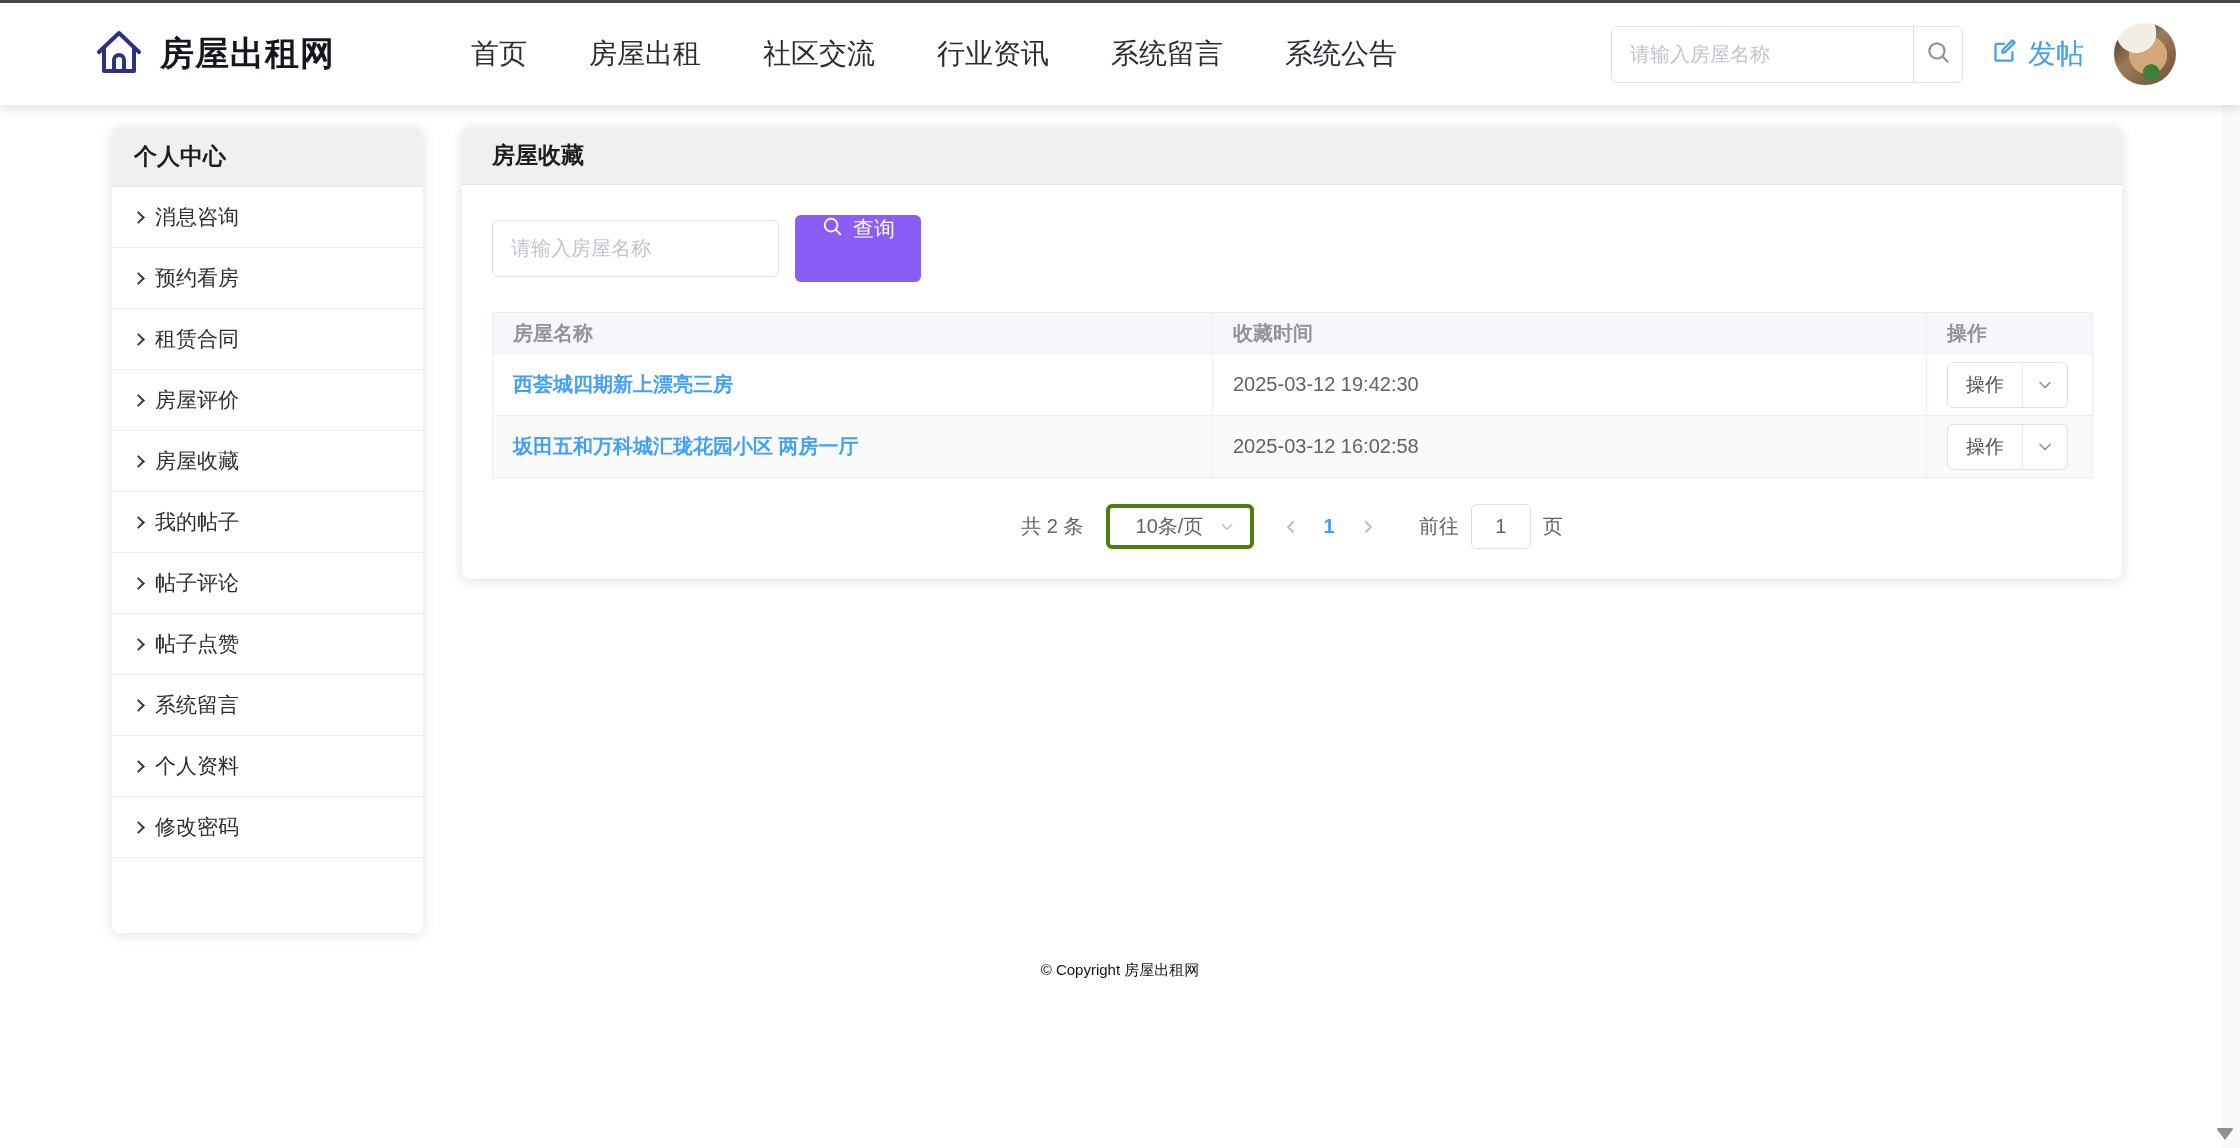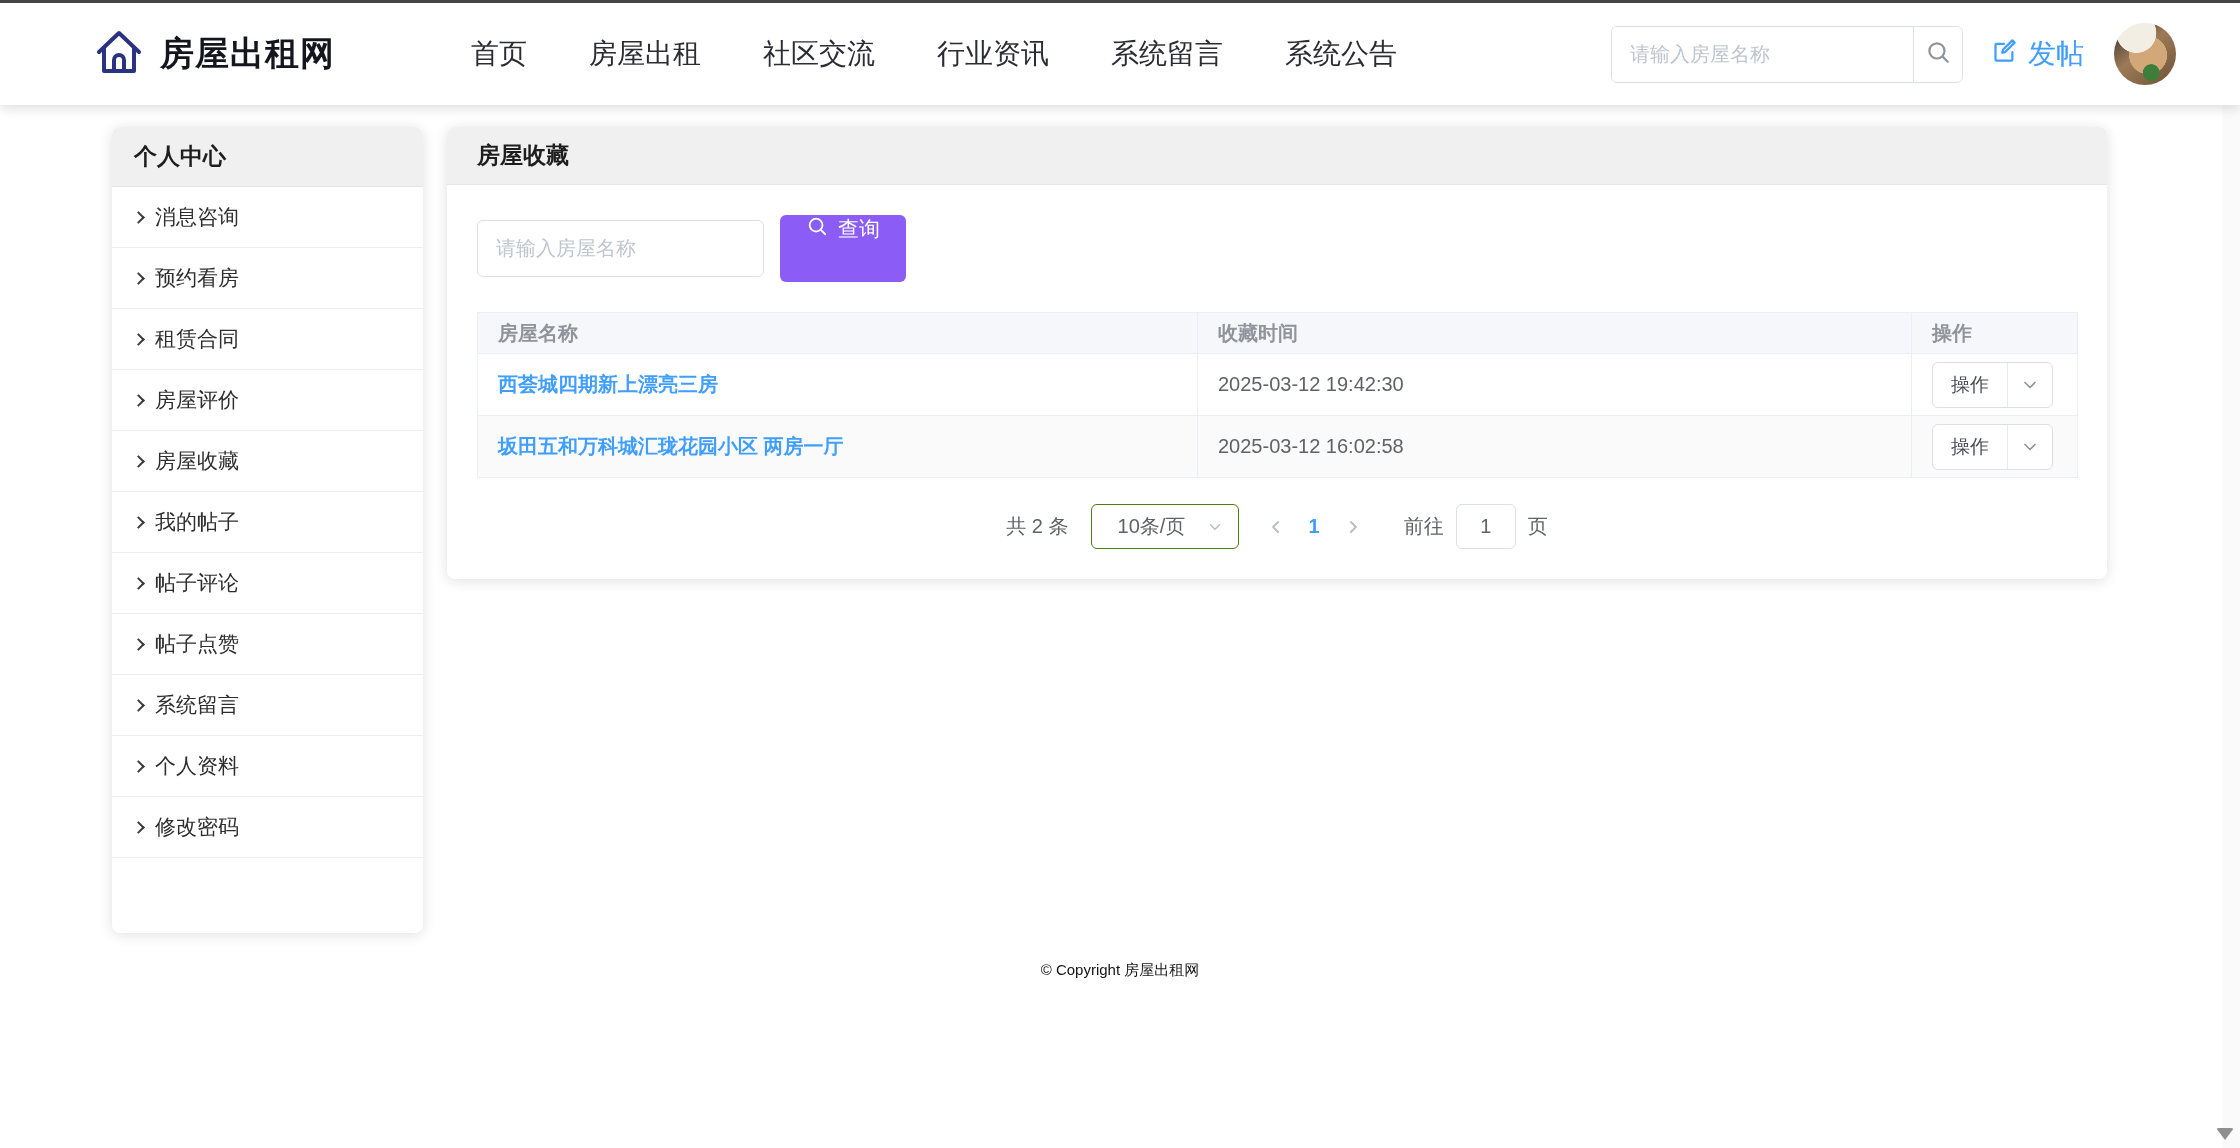--- a/index.html
+++ b/index.html
@@ -25,21 +25,21 @@
   .post-link { display:flex; align-items:center; gap:10px; margin-left:28px; color:#409EFF;
     font-size:28px; cursor:pointer; white-space:nowrap; }
   .avatar { width:62px; height:62px; border-radius:50%; margin-left:30px; cursor:pointer;
     background:
       radial-gradient(circle at 60% 80%, #3f7d3a 0 13%, rgba(0,0,0,0) 14%),
       radial-gradient(circle at 36% 16%, #f3eee4 0 30%, rgba(0,0,0,0) 31%),
       radial-gradient(circle at 55% 52%, #d2a878 0 40%, rgba(0,0,0,0) 41%),
       linear-gradient(140deg,#332d28,#9c7b57 45%,#6d4f35); }
 
   
-  .content-row { display:flex; align-items:flex-start; gap:24px; padding:22px 0 0 112px; }
+  .content-row { display:flex; align-items:flex-start; gap:39px; padding:22px 0 0 112px; }
   .card { background:#fff; border-radius:8px; box-shadow:0 2px 14px rgba(0,0,0,.12); }
 
   
   .sidebar { width:311px; height:806px; overflow:hidden; }
   .sidebar-header { height:60px; background:#f0f0f0; border-bottom:1px solid #e4e4e4;
     border-radius:8px 8px 0 0; display:flex; align-items:center; padding-left:22px;
     font-size:23px; font-weight:700; color:#1e1e1e; }
   .sidebar-item { height:61px; display:flex; align-items:center; gap:12px; padding-left:22px;
     font-size:21px; color:#2e2e2e; border-bottom:1px solid #ededed; cursor:pointer; }
   .chev-right { width:9px; height:9px; border-top:2px solid #3a3a3a; border-right:2px solid #3a3a3a;
@@ -72,21 +72,21 @@
     border:1px solid #dcdfe6; border-radius:6px; overflow:hidden; cursor:pointer; }
   .action-label { padding:0 18px; font-size:19px; color:#4a4f57; }
   .action-divider { width:1px; align-self:stretch; background:#e8eaee; }
   .action-caret { width:44px; display:flex; align-items:center; justify-content:center;
     color:#909399; }
 
   
   .pagination { margin-top:26px; display:flex; align-items:center; justify-content:center;
     font-size:20px; color:#606266; }
   .pg-total { margin-right:22px; }
-  .page-size-select { width:148px; height:45px; border:1px solid #4d7c0f; border-radius:6px;
+  .page-size-select { width:148px; height:45px; border:4px solid #4d7c0f; border-radius:6px;
     display:flex; align-items:center; justify-content:space-between; padding:0 14px 0 26px;
     color:#606266; cursor:pointer; background:#fff; }
   .pg-arrow { width:46px; display:flex; align-items:center; justify-content:center;
     color:#b9bec7; cursor:pointer; }
   .pg-prev { margin-left:14px; }
   .pg-page { color:#409EFF; font-weight:700; padding:0 10px; cursor:pointer; }
   .pg-goto-label { margin-left:28px; }
   .pg-goto-input { width:60px; height:45px; border:1px solid #dcdfe6; border-radius:6px;
     text-align:center; font-size:20px; color:#606266; margin:0 12px; outline:none;
     font-family:inherit; }

